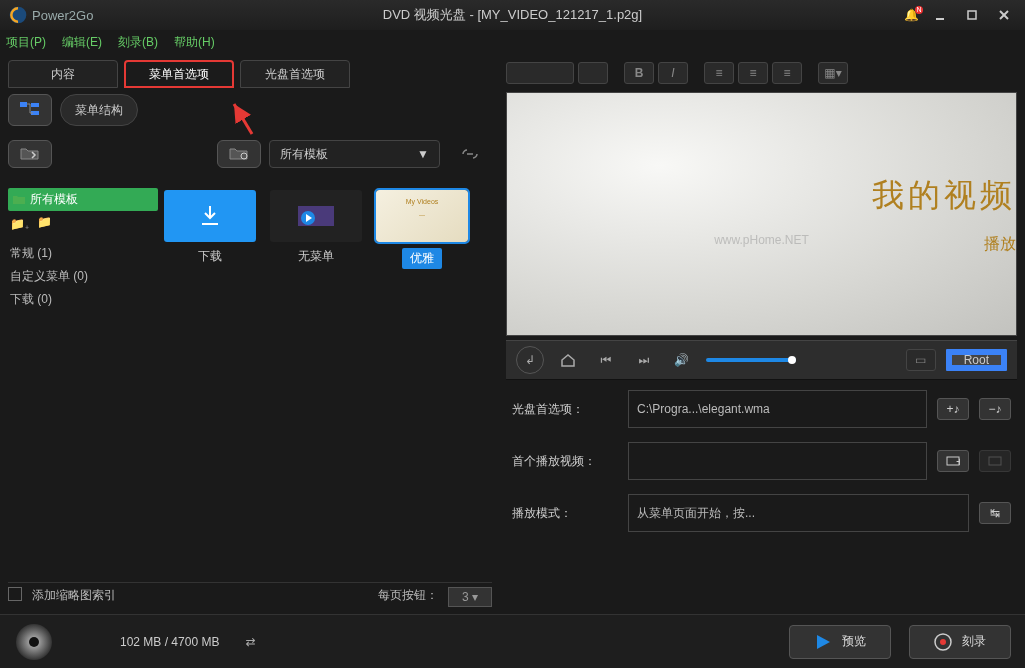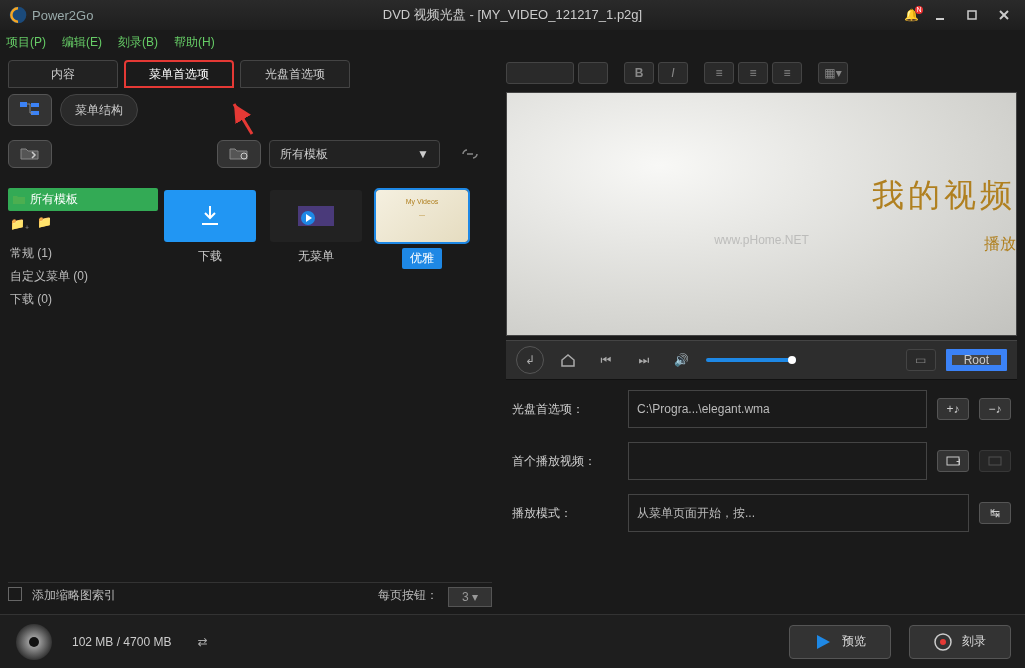--- a/index.html
+++ b/index.html
@@ -57,21 +57,21 @@
 .slider { width: 90px; height: 4px; background: #1e88e5; border-radius: 2px; position: relative; }
 .slider .thumb-dot { width: 8px; height: 8px; background: #fff; border-radius: 50%; position: absolute; right: 0; top: -2px; }
 .root-btn { margin-left: auto; height: 22px; padding: 0 12px; background: #444; border: 6px solid #3b82f6; border-radius: 1px; color: #ccc; display: flex; align-items: center; }
 .form { padding: 10px 6px; display: flex; flex-direction: column; gap: 14px; color: #ccc; }
 .frow { display: flex; align-items: center; gap: 10px; }
 .flabel { width: 106px; }
 .fval { flex: 1; height: 38px; background: #1a1a1a; border: 1px solid #444; padding: 0 8px; display: flex; align-items: center; color: #bbb; }
 .smbtn { width: 32px; height: 22px; background: #333; border: 1px solid #555; border-radius: 3px; display: flex; align-items: center; justify-content: center; color: #ccc; }
 .footer { height: 54px; background: #1e1e1e; border-top: 1px solid #333; display: flex; align-items: center; padding: 0 14px; gap: 18px; }
 .disc-icon { width: 40px; height: 40px; }
-.cap { color: #ccc; }
+.cap { color: #ccc; margin-left: 48px; }
 .swap { margin-left: 8px; color: #aaa; }
 .act-btn { display: flex; align-items: center; gap: 10px; height: 34px; padding: 0 24px; background: #333; border: 1px solid #555; border-radius: 4px; color: #ddd; cursor: pointer; }
 .act-btn .ic { display: inline-flex; }
 .arrow { position: absolute; left: 228px; top: 98px; pointer-events: none; }
 </style>
 </head>
 <body>
 
 <div class="titlebar">
   <div class="logo-wrap">

